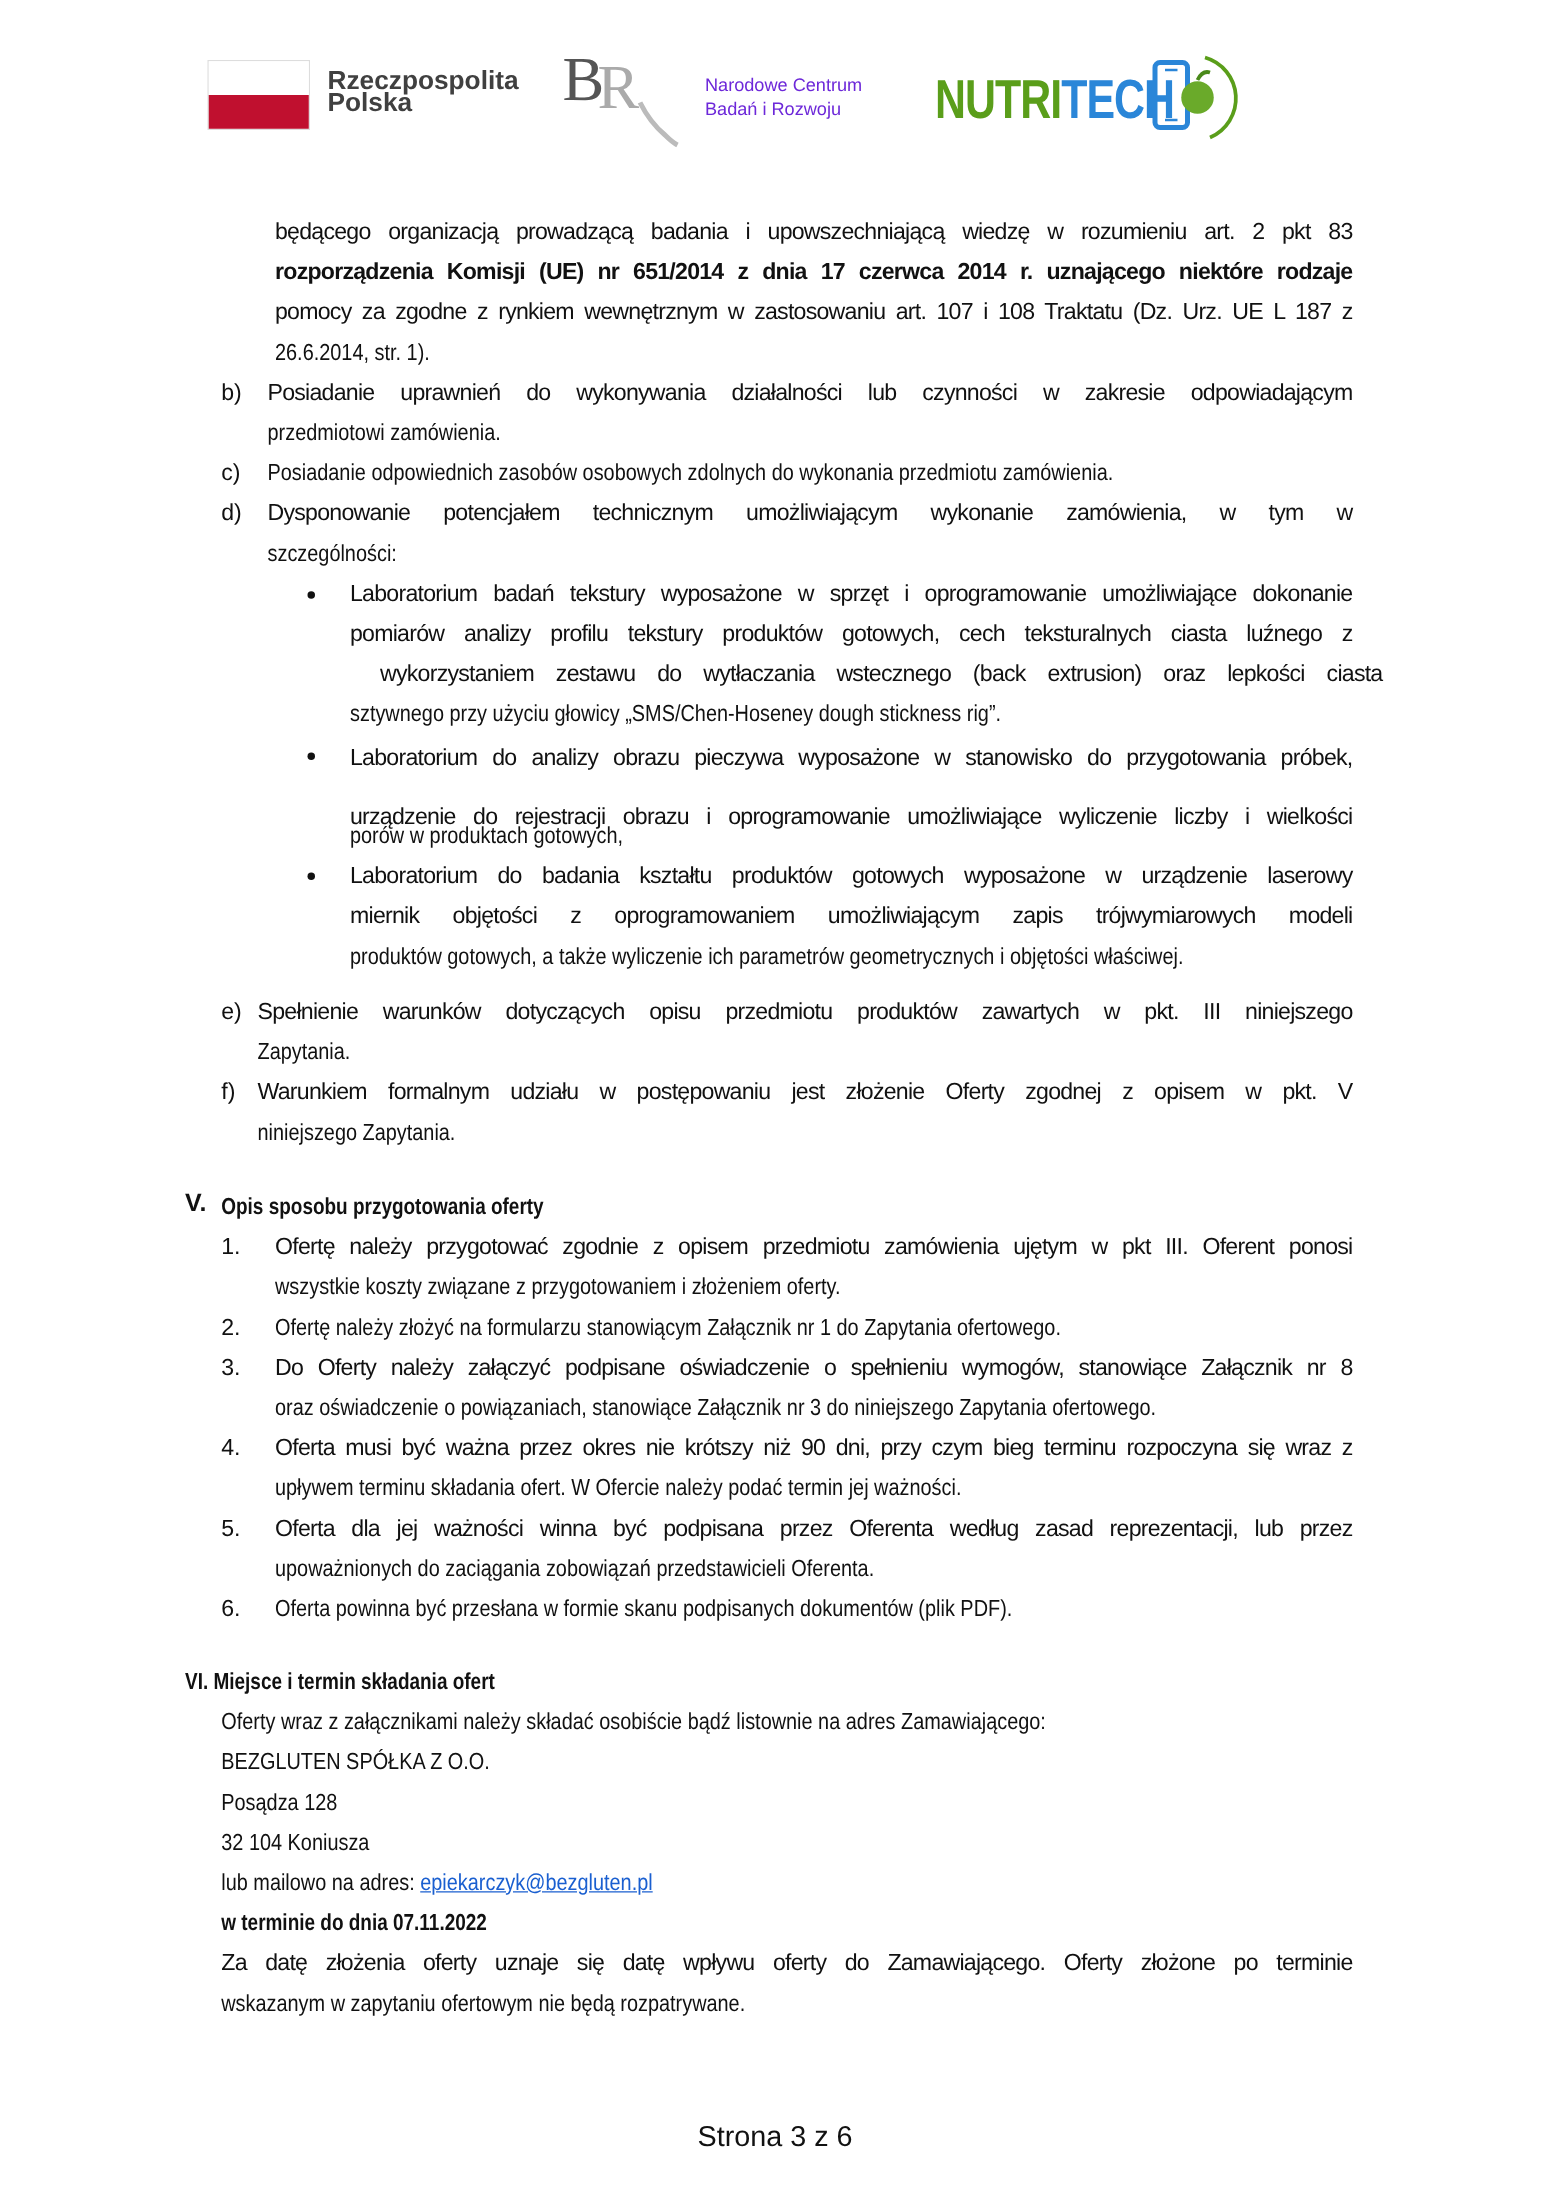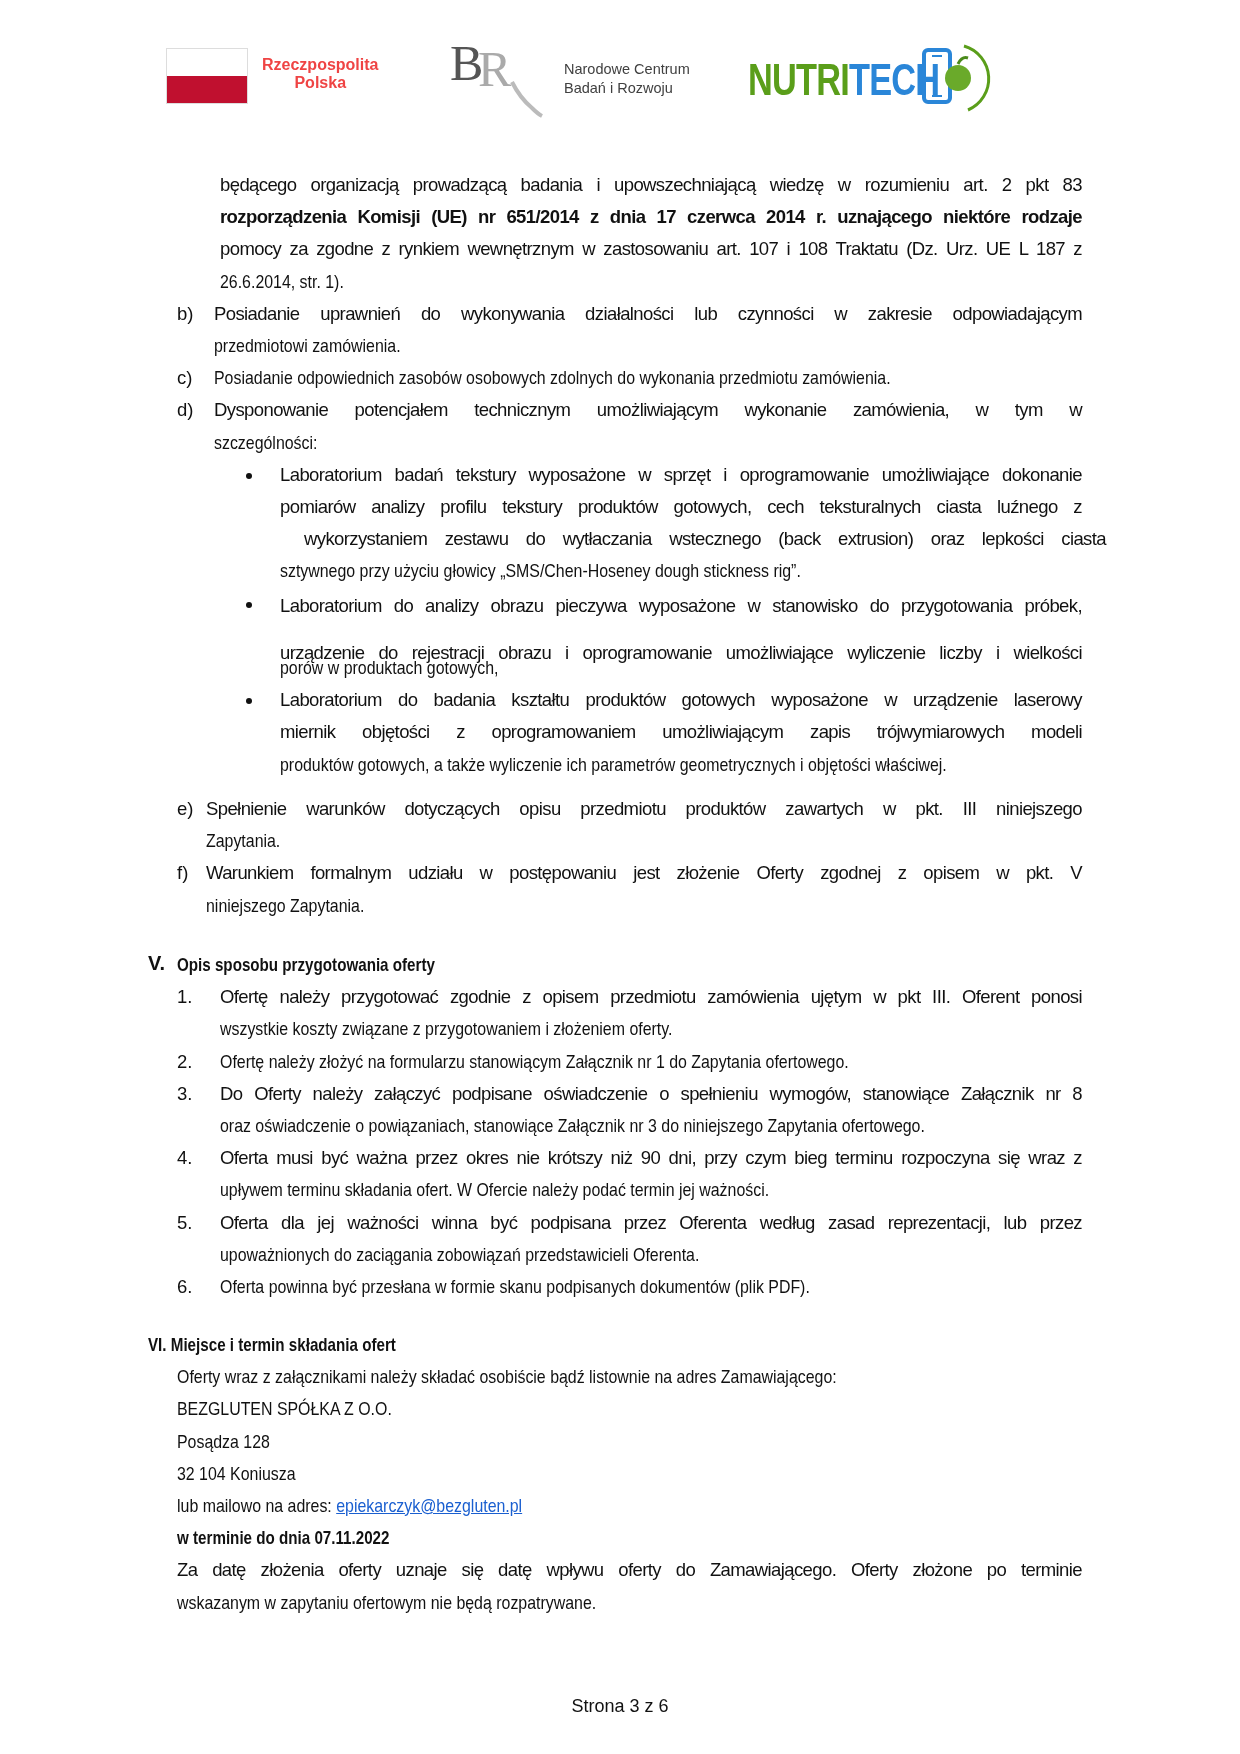--- a/index.html
+++ b/index.html
@@ -6,28 +6,28 @@
   body { width:1240px; height:1754px; position:relative; overflow:hidden;
          font-family:"Liberation Sans", sans-serif; color:#111; }
   .line { position:absolute; font-size:18.5px; line-height:22px; white-space:nowrap;
           transform-origin:left top; }
   .just { text-align:justify; text-align-last:justify; white-space:normal; }
   .bold { font-weight:bold; }
   .marker { position:absolute; font-size:18.5px; line-height:22px; }
   .bullet { position:absolute; width:6px; height:6px; border-radius:50%; background:#111; }
   .link { color:#1a5fd0; text-decoration:underline; }
   .footer { position:absolute; left:0; width:1240px; text-align:center; top:1696px;
-            font-size:18px; font-family:"Liberation Sans", sans-serif; }
+            font-size:23px; font-family:"Liberation Sans", sans-serif; }
   
   .flag { position:absolute; left:166px; top:48px; width:80px; height:54px; border:1px solid #ddd; }
   .flag .w { height:50%; background:#fff; }
   .flag .r { height:50%; background:#c0102f; }
-  .rp-text { position:absolute; left:262px; top:56px; font-weight:bold; font-size:16px; line-height:18px; color:#ef4444;text-align:center; }
+  .rp-text { position:absolute; left:262px; top:56px; font-weight:bold; font-size:21px; line-height:18px; color:#404040; }
   .ncbr-logo { position:absolute; left:450px; top:38px; }
-  .ncbr-text { position:absolute; left:564px; top:60px; color:#404040; font-size:14.5px; line-height:19px; }
+  .ncbr-text { position:absolute; left:564px; top:60px; color:#6d28d9; font-size:14.5px; line-height:19px; }
   .nutri { position:absolute; left:748px; top:58px; font-size:44px; font-weight:bold; letter-spacing:-1px;
            transform:scaleX(0.78); transform-origin:left top; line-height:44px; }
   .nutri .g { color:#5a9e1a; } .nutri .b { color:#2a86d8; }
   .nutri-icon { position:absolute; left:920px; top:40px; }
 </style>
 </head>
 <body>
 
 <div>
   <div class="flag">

